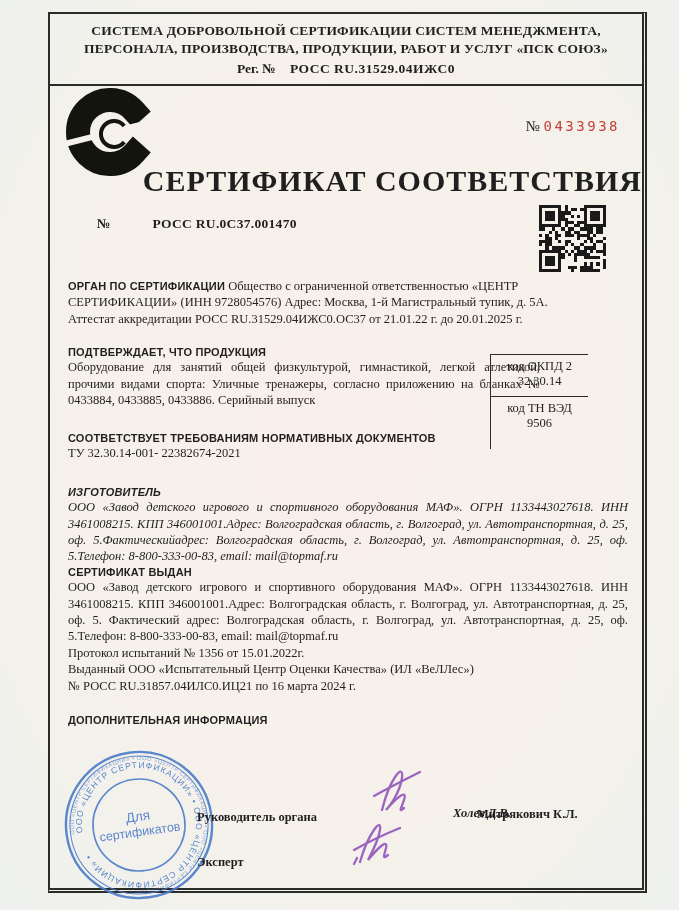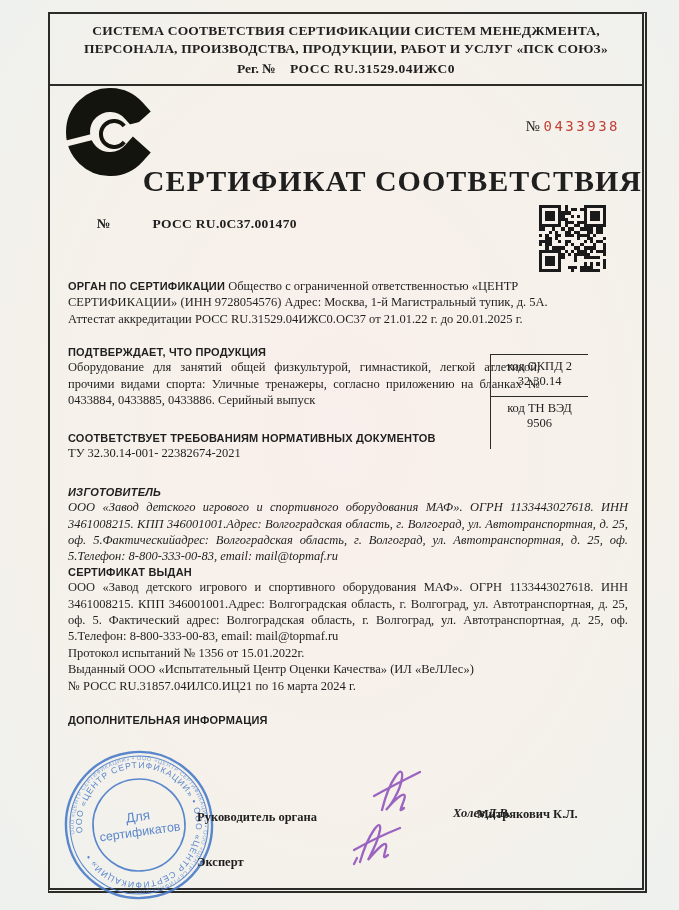--- a/index.html
+++ b/index.html
@@ -75,21 +75,21 @@
   .sig-name-expert{left:427px;top:793px;}
   .signature{position:absolute;left:266px;top:744px;width:150px;height:120px;}
 </style>
 </head>
 <body>
 
 <div class="sheet">
   <div class="frame">
 
     <div class="header-box">
-      <div class="hline">СИСТЕМА СООТВЕТСТВИЯ СЕРТИФИКАЦИИ СИСТЕМ МЕНЕДЖМЕНТА,</div>
+      <div class="hline">СИСТЕМА ДОБРОВОЛЬНОЙ СЕРТИФИКАЦИИ СИСТЕМ МЕНЕДЖМЕНТА,</div>
       <div class="hline">ПЕРСОНАЛА, ПРОИЗВОДСТВА, ПРОДУКЦИИ, РАБОТ И УСЛУГ «ПСК СОЮЗ»</div>
       <div class="regline">
         <span>Рег. №</span><span class="regnum">РОСС  RU.31529.04ИЖС0</span>
       </div>
     </div>
 
     <div class="blank-no">
       <span>№</span>
       <span class="digits">0433938</span>
     </div>

